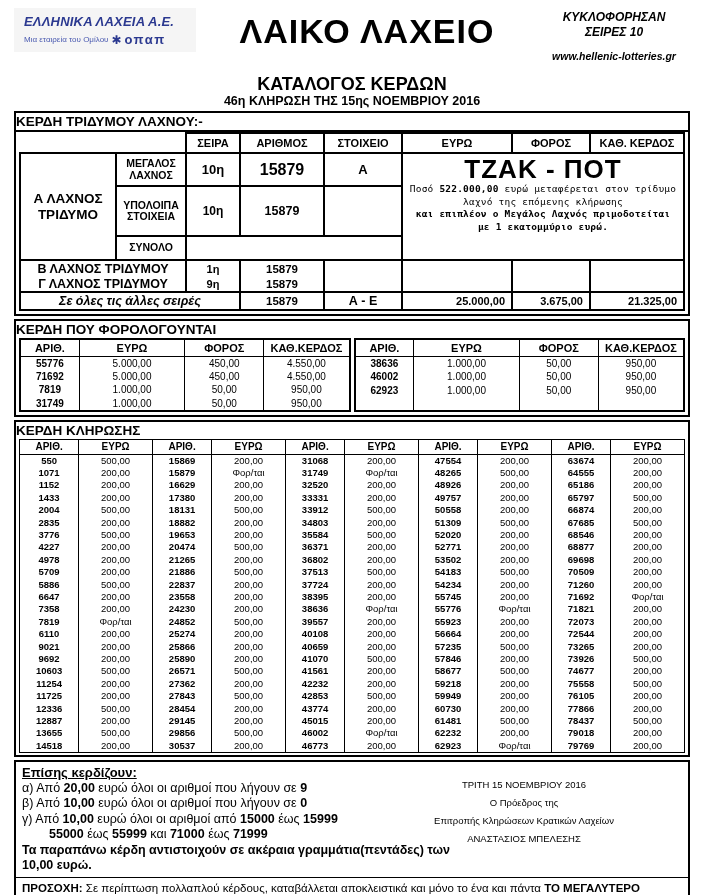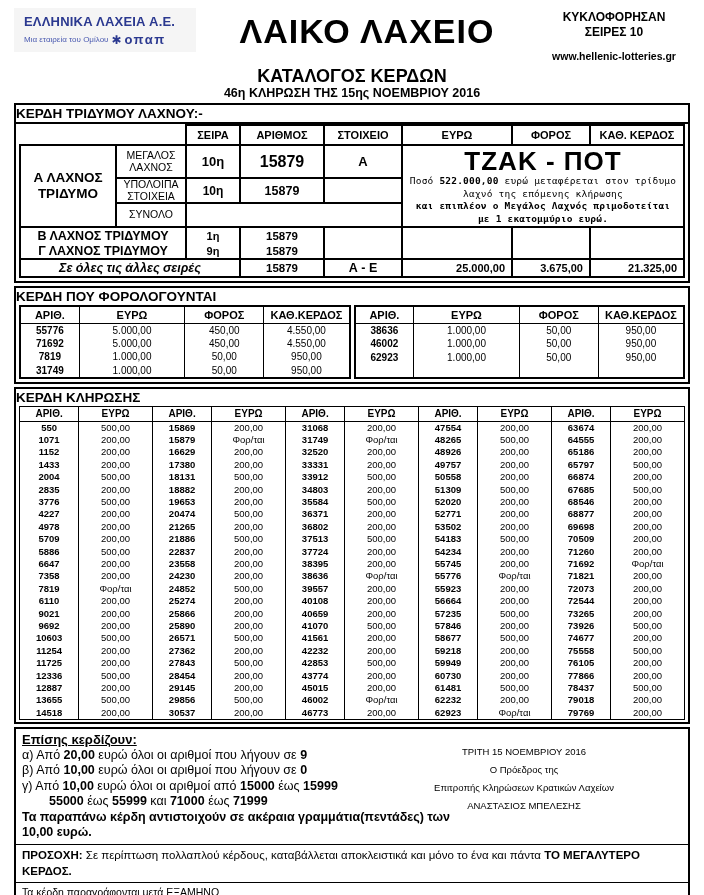--- a/index.html
+++ b/index.html
@@ -6,48 +6,48 @@
   body {
     margin: 0; width: 704px; height: 895px; overflow: hidden;
     background: #ffffff; color: #000;
     font-family: "Liberation Sans", sans-serif;
   }
   .page { padding: 5px 14px 0; }
 
   
   .hdr { display: flex; align-items: flex-start; height: 56px; }
   .logo { background: #f5f5f5; padding: 6px 10px 5px; margin-top: 3px; width: 182px; }
-  .logo-l1 { color: #2b3990; font-weight: bold; font-size: 13px; letter-spacing: .2px; white-space: nowrap; }
+  .logo-l1 { color: #2b3990; font-weight: bold; font-size: 13px; letter-spacing: .2px; white-space: nowrap; font-style: italic; }
   .logo-l2 { color: #4a5ab0; font-size: 8px; margin-top: 3px; display: flex; align-items: center; gap: 3px; white-space: nowrap; }
   .star { color: #2b3990; font-size: 12px; line-height: 8px; }
   .opap { color: #2b3990; font-weight: bold; font-size: 13px; letter-spacing: 1.5px; }
   .title { flex: 1; text-align: center; font-size: 34px; font-weight: bold; letter-spacing: 1px; margin-top: 7px; white-space: nowrap; }
-  .hdr-right { width: 152px; text-align: center; font-weight: bold; font-size: 12px; margin-top: 5px; line-height: 15px; }
+  .hdr-right { width: 152px; text-align: center; font-weight: bold; font-size: 12px; margin-top: 5px; line-height: 15px; font-style: italic; }
   .site { font-size: 10.5px; margin-top: 9px; white-space: nowrap; }
 
-  .cat { text-align: center; font-weight: bold; font-size: 18px; margin-top: 6px; line-height: 19px; }
+  .cat { text-align: center; font-weight: bold; font-size: 18px; margin-top: 14px; line-height: 19px; }
   .sub { text-align: center; font-weight: bold; font-size: 12.5px; line-height: 14px; }
 
   
   .box { border: 2px solid #000; margin-top: 3px; position: relative; }
   .btitle { font-weight: bold; font-size: 13.5px; padding: 1px 0; line-height: 15px; }
   .box1 > .btitle { border-bottom: 2px solid #000; }
 
   
   .t1 { border-collapse: collapse; width: calc(100% - 6px); margin: 0 3px 3px; table-layout: fixed; }
   .t1 td, .t1 th { border: 2px solid #000; text-align: center; vertical-align: middle; padding: 0; overflow: hidden; }
   .t1 .nob { border: none; }
   .t1 th { font-size: 11px; height: 20px; }
   .c-lbl1 { width: 96px; } .c-lbl2 { width: 70px; } .c-seira { width: 54px; }
   .c-num { width: 84px; } .c-sto { width: 78px; } .c-eur { width: 110px; }
   .c-for { width: 78px; } .c-kat { width: 94px; }
   .agroup { font-size: 13.5px; font-weight: bold; line-height: 16px; }
-  .sublbl { font-size: 10.5px; font-weight: normal; line-height: 11.5px; padding: 0 2px; margin-top: 36px; }
+  .sublbl { font-size: 10.5px; font-weight: bold; line-height: 11.5px; padding: 0 2px; margin-top: 36px; }
   .t1 .r1 td { height: 33px; }
-  .t1 .r2 td { height: 25px; }
+  .t1 .r2 td { height: 50px; }
   .t1 .r3 td { height: 24px; }
   .r1 .seira { font-size: 13px; font-weight: bold; }
   .r1 .num  { font-size: 16px; font-weight: bold; }
   .r1 .sto  { font-size: 13px; font-weight: bold; }
   .r2 .seira { font-size: 12px; font-weight: bold; }
   .r2 .num  { font-size: 12.5px; font-weight: bold; }
   .rb td, .rc td { height: 16px; }
   .rb td { border-bottom: none; margin-top: 21px; } .rc td { border-top: none; }
   .rowlbl { font-size: 12.5px; font-weight: bold; text-align: center; }
   .rb .seira, .rc .seira { font-size: 11px; font-weight: bold; }

